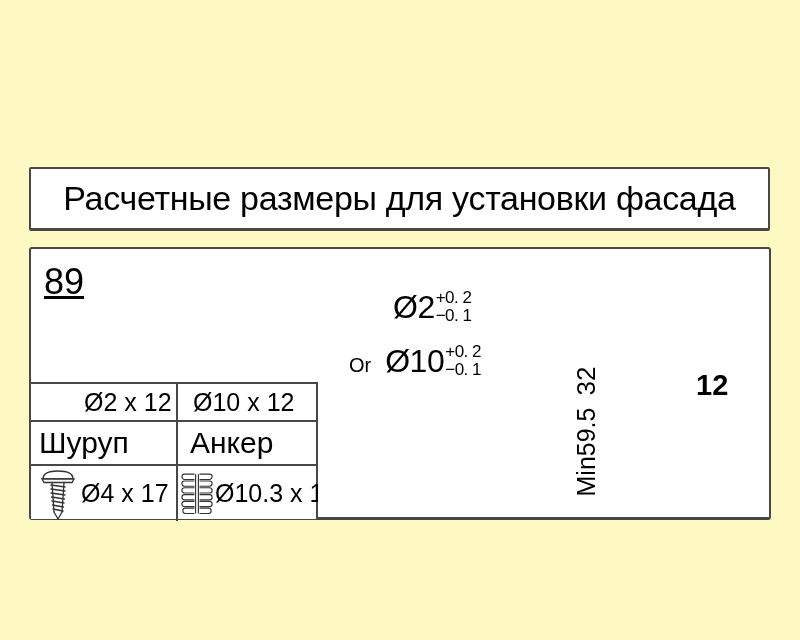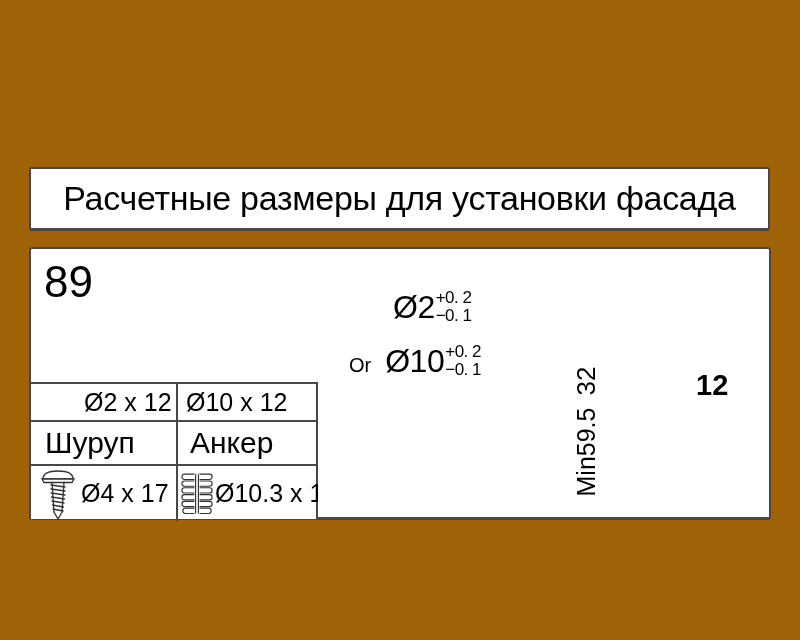--- a/index.html
+++ b/index.html
@@ -1,38 +1,38 @@
 <!DOCTYPE html>
 <html><head>
 <meta charset="utf-8">
 <style>
   html,body{margin:0;padding:0;background:#ffffff;}
-  #page{position:relative;width:800px;height:640px;background:#a16207;overflow:hidden;
+  #page{position:relative;width:800px;height:640px;background:#fef9c3;overflow:hidden;
         font-family:"Liberation Sans","DejaVu Sans",sans-serif;color:#000;}
   .abs{position:absolute;}
   
   #banner{left:29px;top:167px;width:741px;height:64px;border:2px solid #484848;border-bottom-width:3px;
           border-radius:2px;display:flex;align-items:center;justify-content:center;background:#fff;box-sizing:border-box;}
   #banner .t{font-size:34px;letter-spacing:-0.3px;white-space:nowrap;}
   
   #mainbox{left:29px;top:247px;width:742px;height:273px;border:2px solid #484848;border-bottom-width:3px;
            border-radius:3px;background:#fff;box-sizing:border-box;}
   
-  .bignum{font-size:44px;line-height:36px;white-space:nowrap;}
+  .bignum{font-size:36px;line-height:36px;white-space:nowrap;text-decoration:underline;}
   #caption{font-size:30px;line-height:32px;letter-spacing:-0.5px;white-space:nowrap;}
   
   #ftable{left:31px;top:382px;width:287px;height:137px;display:grid;
           grid-template-columns:145px 142px;grid-template-rows:36px 44px 57px;
           border-top:2px solid #484848;border-right:2px solid #484848;box-sizing:border-box;background:#fff;}
   #ftable .cell{display:flex;align-items:center;box-sizing:border-box;white-space:nowrap;overflow:hidden;}
   #ftable .c2{border-left:2px solid #484848;}
   #ftable .r2,#ftable .r3{border-top:2px solid #484848;}
   .fs-small{font-size:25px;}
   .fs-mid{font-size:30px;}
-  .pl17{padding-left:17px;margin-left:36px;} .pl14{padding-left:14px;} .pl15{padding-left:8px;text-align:center;} .pl12{padding-left:12px;}
+  .pl17{padding-left:17px;margin-left:36px;} .pl14{padding-left:8px;} .pl15{padding-left:15px;text-align:center;} .pl12{padding-left:12px;}
   .pl8{padding-left:8px;} .pl2{padding-left:2px;}
   
   .lbl{position:absolute;white-space:nowrap;}
   .dia{font-size:32px;letter-spacing:-0.5px;}
   .or{font-size:20px;margin-right:14px;}
   .tol{display:inline-flex;flex-direction:column;font-size:17px;line-height:1.05;
        vertical-align:15px;margin-left:1px;letter-spacing:-0.5px;}
   
   .vdim{position:absolute;font-size:26px;text-align:center;transform:rotate(-90deg);transform-origin:center;white-space:nowrap;}
   #dim12{position:absolute;font-size:29px;white-space:nowrap;}

